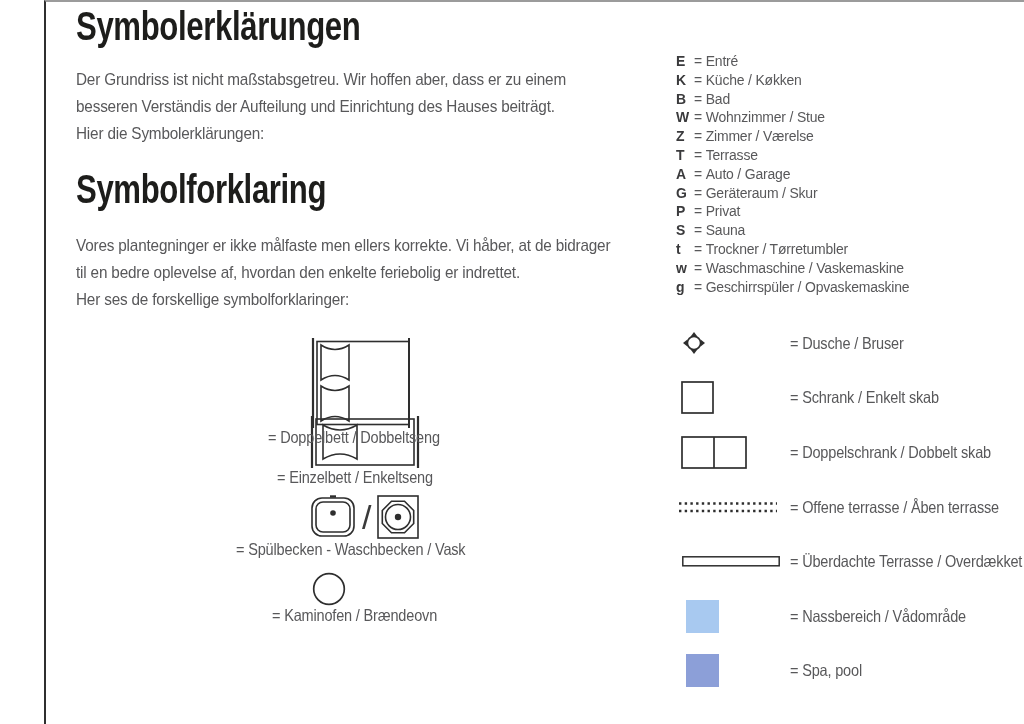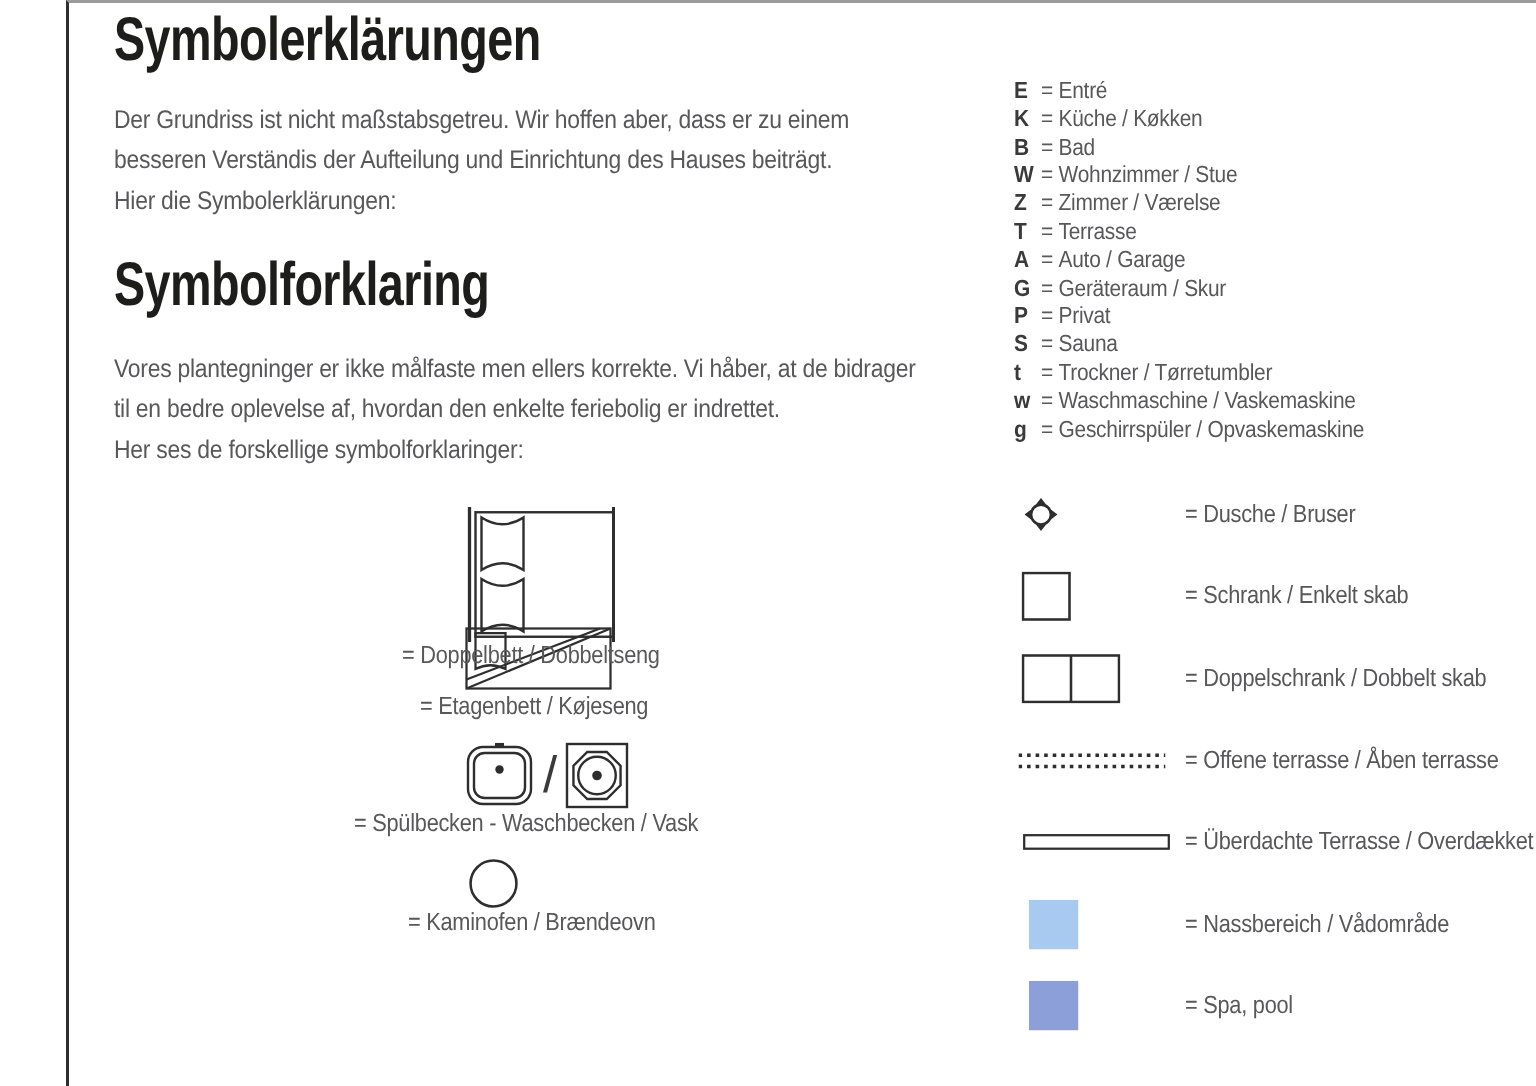--- a/index.html
+++ b/index.html
@@ -152,29 +152,29 @@
        <line x1="3" y1="0" x2="3" y2="90" stroke-width="2.2"></line>
        <rect x="7" y="3.5" width="92" height="83"></rect>
        <line x1="99" y1="0" x2="99" y2="90" stroke-width="2"></line>
        <path d="M11,7 Q25,16 39,7 L39,42 Q25,33 11,42 Z"></path>
        <path d="M11,48 Q25,57 39,48 L39,83 Q25,74 11,83 Z"></path>
      </svg>
         </span>
         <span class="legend-label" data-name="legend-label">= Doppelbett / Dobbeltseng</span>
       </div>
       <div class="legend-row" data-name="legend-item">
-        <span class="icon-cell" data-name="bunk-bed-icon">
-          <svg width="100" height="46" viewBox="0 0 100 46" fill="none" stroke="#2e2e2e" stroke-width="1.5">
-       <rect x="1" y="3" width="96" height="40"></rect>
-       <path d="M7,6 L27,6 L27,30 Q17,25 7,30 Z"></path>
-       <line x1="1" y1="43" x2="97" y2="3"></line>
-       <line x1="1" y1="37" x2="90" y2="3"></line>
-     </svg>
-        </span>
-        <span class="legend-label" data-name="legend-label">= Etagenbett / Køjeseng</span>
+        <span class="icon-cell" data-name="single-bed-icon">
+          <svg width="110" height="52" viewBox="0 0 110 52" fill="none" stroke="#2e2e2e" stroke-width="1.6">
+       <line x1="2" y1="0" x2="2" y2="52" stroke-width="2.2"></line>
+       <rect x="6" y="3" width="98" height="46"></rect>
+       <line x1="108" y1="0" x2="108" y2="52" stroke-width="2.2"></line>
+       <path d="M13,9 Q30,19 47,9 L47,43 Q30,33 13,43 Z"></path>
+     </svg>
+        </span>
+        <span class="legend-label" data-name="legend-label">= Einzelbett / Enkeltseng</span>
       </div>
       <div class="legend-row" data-name="legend-item">
         <span class="icon-cell" data-name="sink-washbasin-icon">
           <svg width="46" height="46" viewBox="0 0 46 46" fill="none" stroke="#2e2e2e" stroke-width="1.6">
        <rect x="2" y="4" width="42" height="38" rx="10"></rect>
        <rect x="6" y="8" width="34" height="30" rx="7"></rect>
        <line x1="20" y1="2.5" x2="26" y2="2.5" stroke-width="2.4"></line>
        <circle cx="23" cy="19" r="2.8" fill="#2e2e2e" stroke="none"></circle>
      </svg>
      <span class="slash" data-name="slash-separator">/</span>

